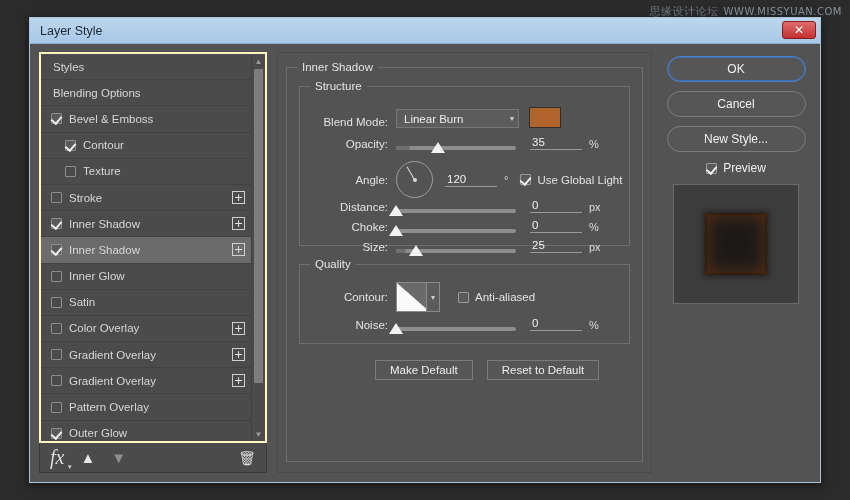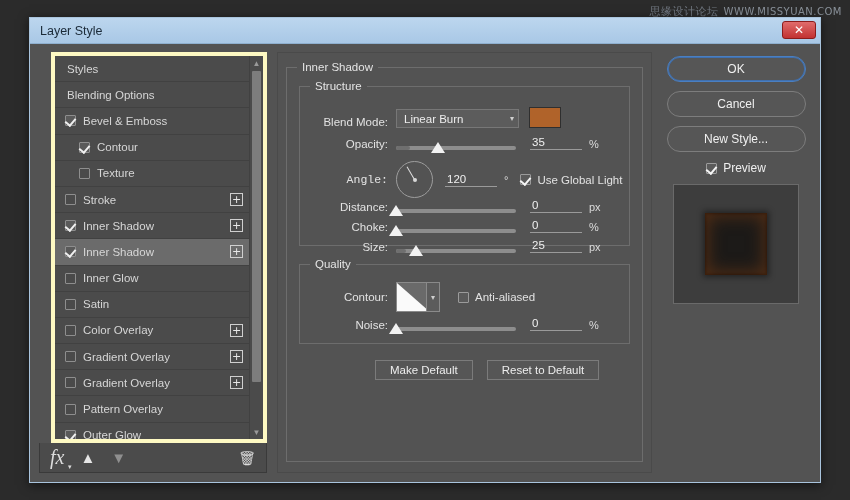--- a/index.html
+++ b/index.html
@@ -48,22 +48,22 @@
     position: absolute; left: 0; top: 26px; right: 0; bottom: 0;
     background: #535353;
     padding: 8px 9px 9px 9px;
     display: flex; gap: 10px;
   }
 
   
   .styles-col { width: 228px; display: flex; flex-direction: column; }
   .styles-box {
     flex: 1; background: #4b4b4b;
-    border: 4px solid #fef9c3;
-    display: flex; overflow: hidden; position: relative; margin-left: 12px;
+    border: 2px solid #fef9c3;
+    display: flex; overflow: hidden; position: relative;
   }
   .styles-list { flex: 1; display: flex; flex-direction: column; }
   .srow {
     height: 26.2px; flex: none;
     display: flex; align-items: center;
     padding: 0 6px 0 10px;
     border-bottom: 1px solid #414141;
     font-size: 11.5px; color: #d6d6d6;
     cursor: default; position: relative;
   }
@@ -337,21 +337,21 @@
             <span class="flabel" style="width:78px;">Opacity:</span>
             <div class="track" id="opacity-track" style="width:120px; margin-left:8px;">
               <div class="lead" style="width:12%"></div>
               <div class="thumb" id="opacity-thumb" style="left: calc(35% - 7px);"></div>
             </div>
             <span class="numfield" style="width:52px; margin-left:14px;">35</span>
             <span class="unit" style="margin-left:7px;">%</span>
           </div>
 
           <div class="frow" style="left:10px; top:74px; width:340px; align-items:center;">
-            <span class="flabel" style="width:78px;font-family:Liberation Mono, monospace;">Angle:</span>
+            <span class="flabel" style="width:78px;">Angle:</span>
             <div class="dial" style="margin-left:8px;">
               <div class="needle" style="transform: rotate(-120deg);"></div>
               <div class="hub"></div>
             </div>
             <span class="numfield" style="width:52px; margin-left:12px;">120</span>
             <span class="unit" style="margin-left:7px;">°</span>
             <span class="cbox-lite on" style="margin-left:12px;"></span>
             <span>Use Global Light</span>
           </div>
 

